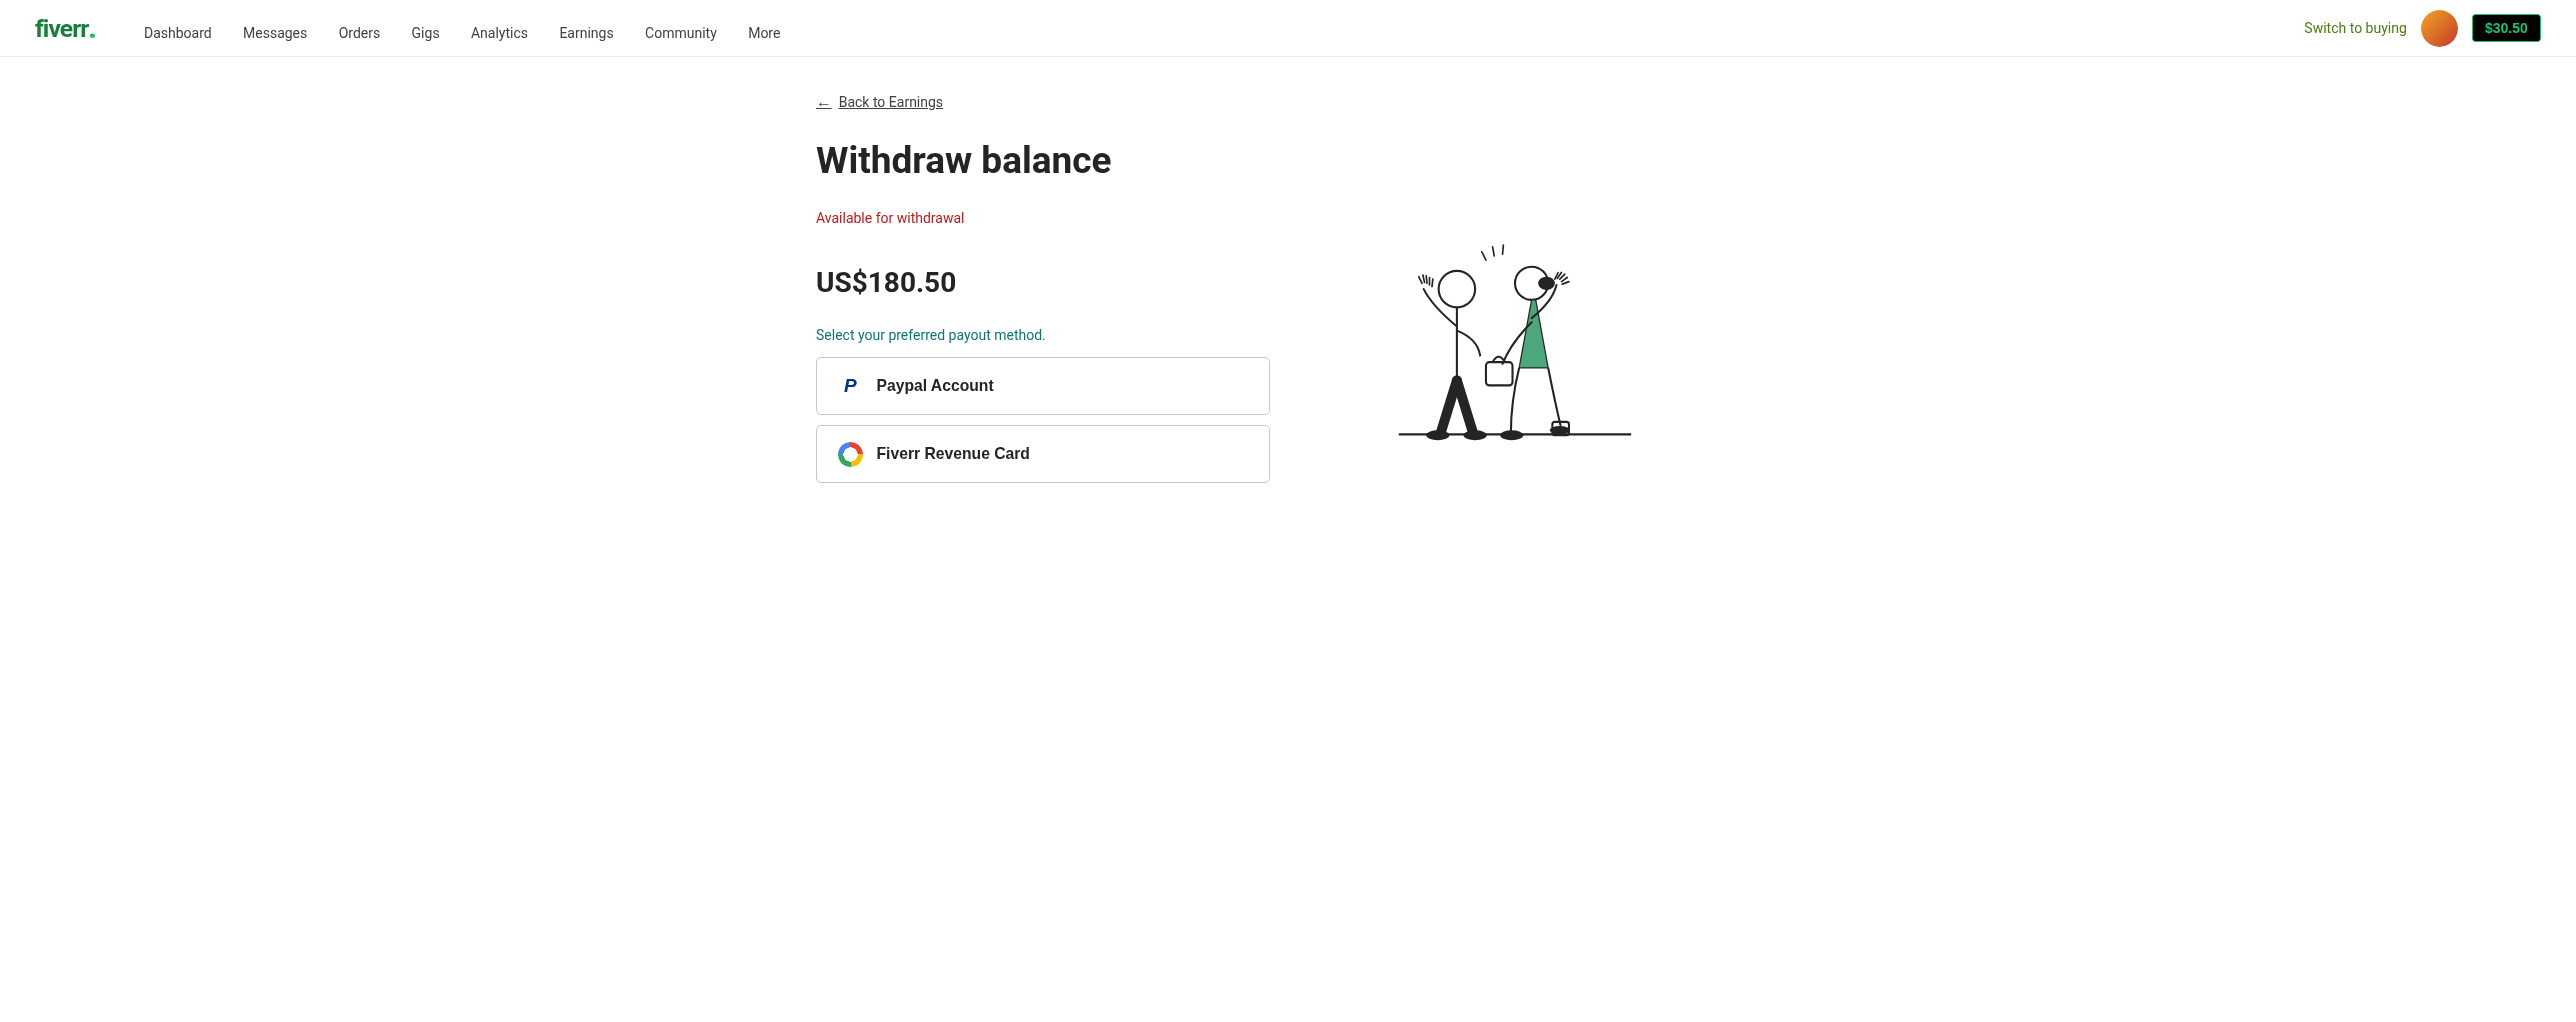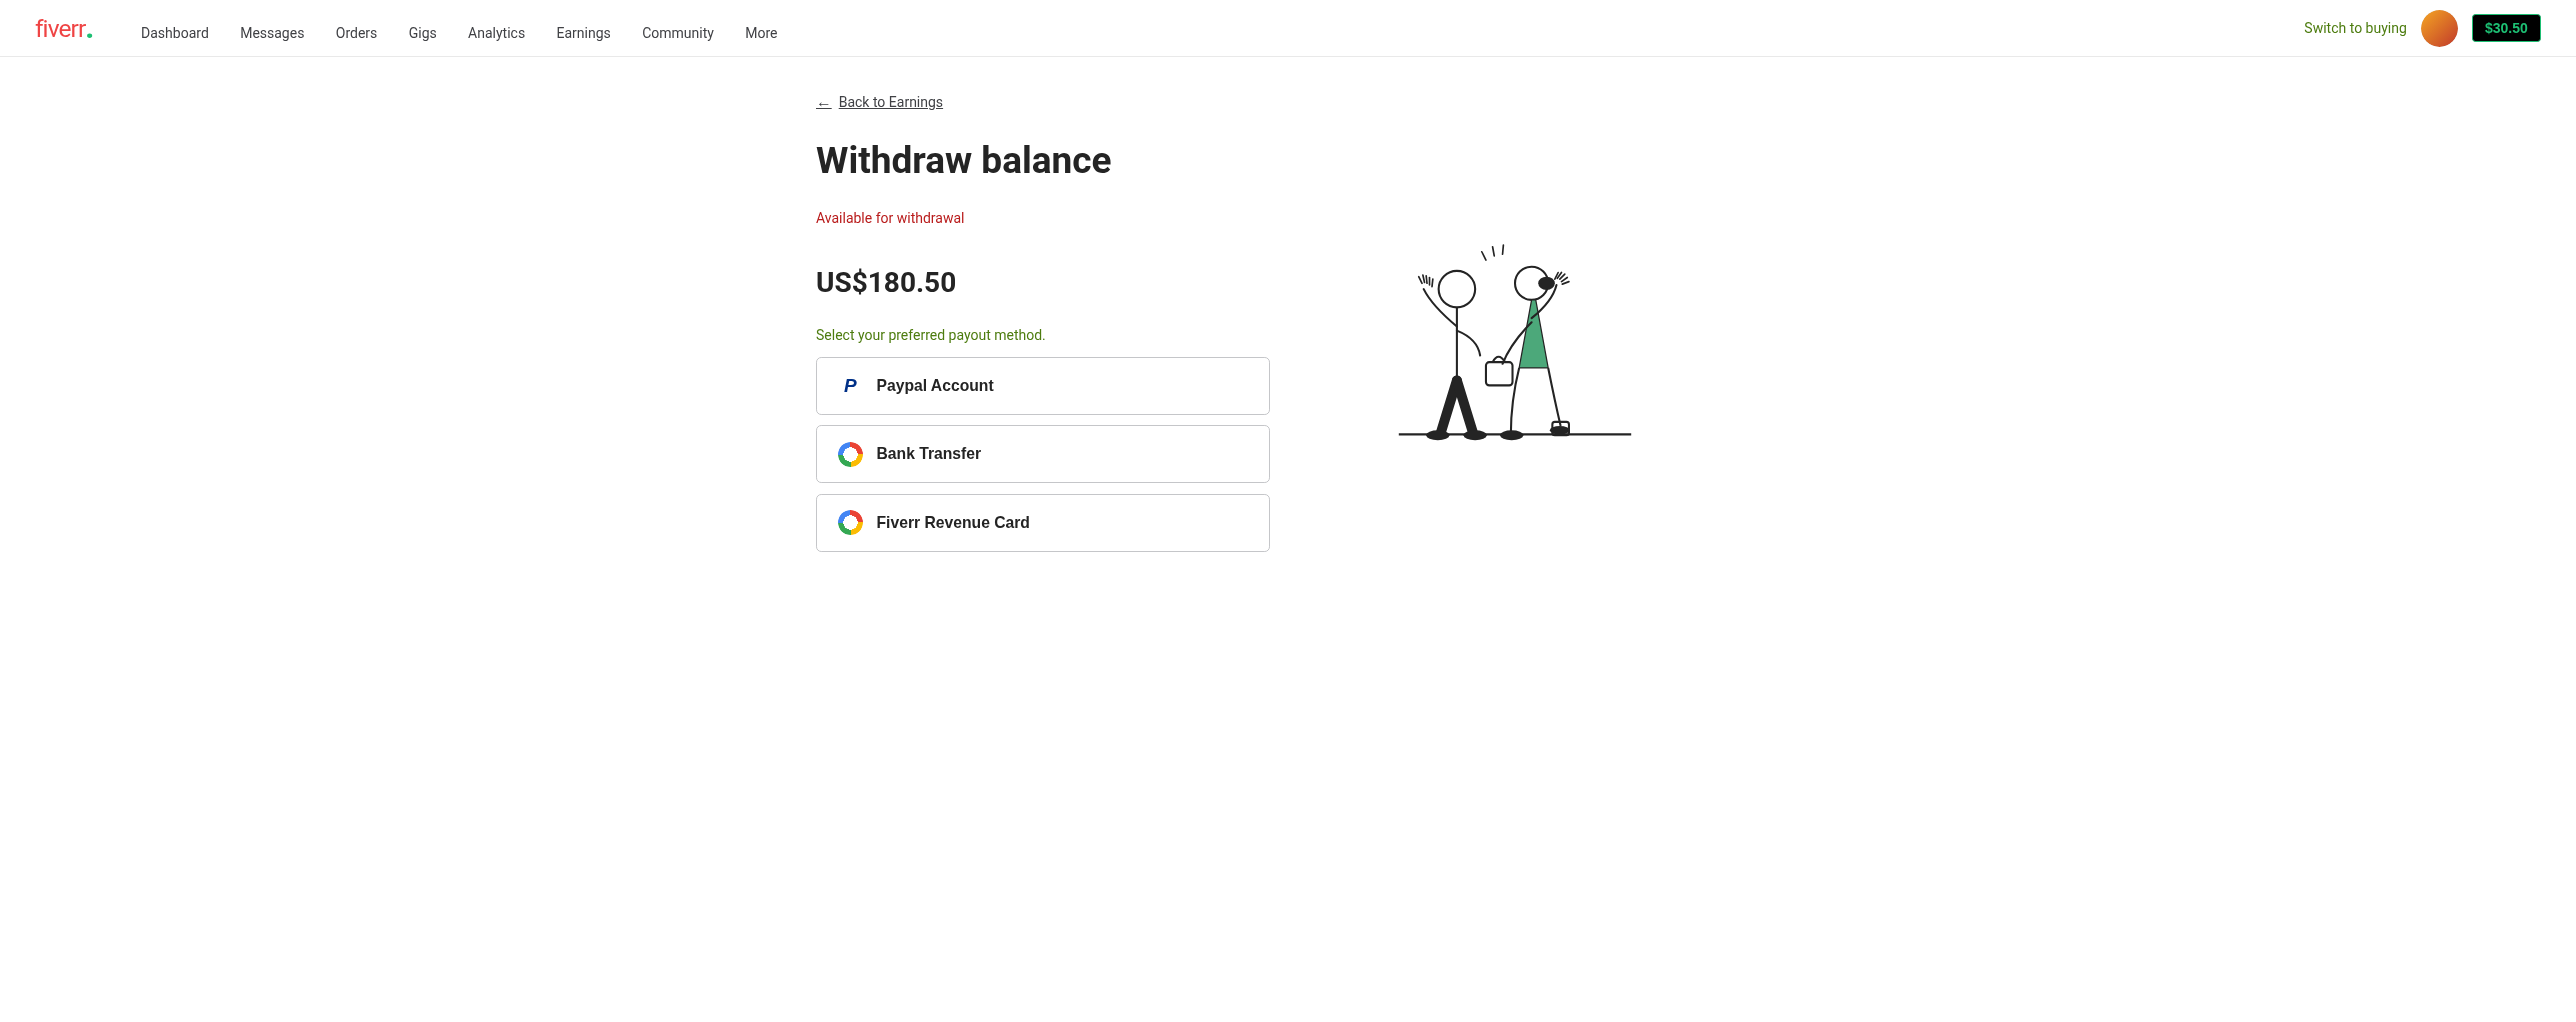--- a/index.html
+++ b/index.html
@@ -15,22 +15,22 @@
       background: #fff;
     }
     .navbar-logo {
       display: flex;
       align-items: center;
       margin-right: 35px;
       text-decoration: none;
     }
     .logo-text {
       font-size: 24.5px;
-      font-weight: 400;
-      color: #ef4444;
+      font-weight: 700;
+      color: #15803d;
       letter-spacing: -0.9px;
     }
     .logo-dot {
       color: #1dbf73;
       font-size: 28px;
       font-weight: 900;
     }
     .nav-links {
       display: flex;
       align-items: flex-end;
@@ -130,21 +130,21 @@
     .amount {
       font-size: 28px;
       font-weight: 700;
       color: #242424;
       margin-bottom: 28px;
       margin-top: 40px;
     }
 
     .select-label {
       font-size: 14px;
-      color: #4d7c0f;
+      color: #0f766e;
       margin-bottom: 14px;
     }
 
     .payout-options {
       display: flex;
       flex-direction: column;
       gap: 10.5px;
     }
 
     .payout-option {
@@ -245,24 +245,20 @@
 
       <div class="payout-options">
 
         <button class="payout-option">
           <span class="paypal-icon">
             <span class="paypal-p">P</span>
           </span>
           <span>Paypal Account</span>
         </button>
 
-        <button class="payout-option">
-          <span class="multicolor-circle"></span>
-          <span>Bank Transfer</span>
-        </button>
 
         <button class="payout-option">
           <span class="multicolor-circle"></span>
           <span>Fiverr Revenue Card</span>
         </button>
       </div>
     </div>
 
     <div class="right-section">
       <svg class="illustration" viewBox="0 0 400 370" xmlns="http://www.w3.org/2000/svg">

